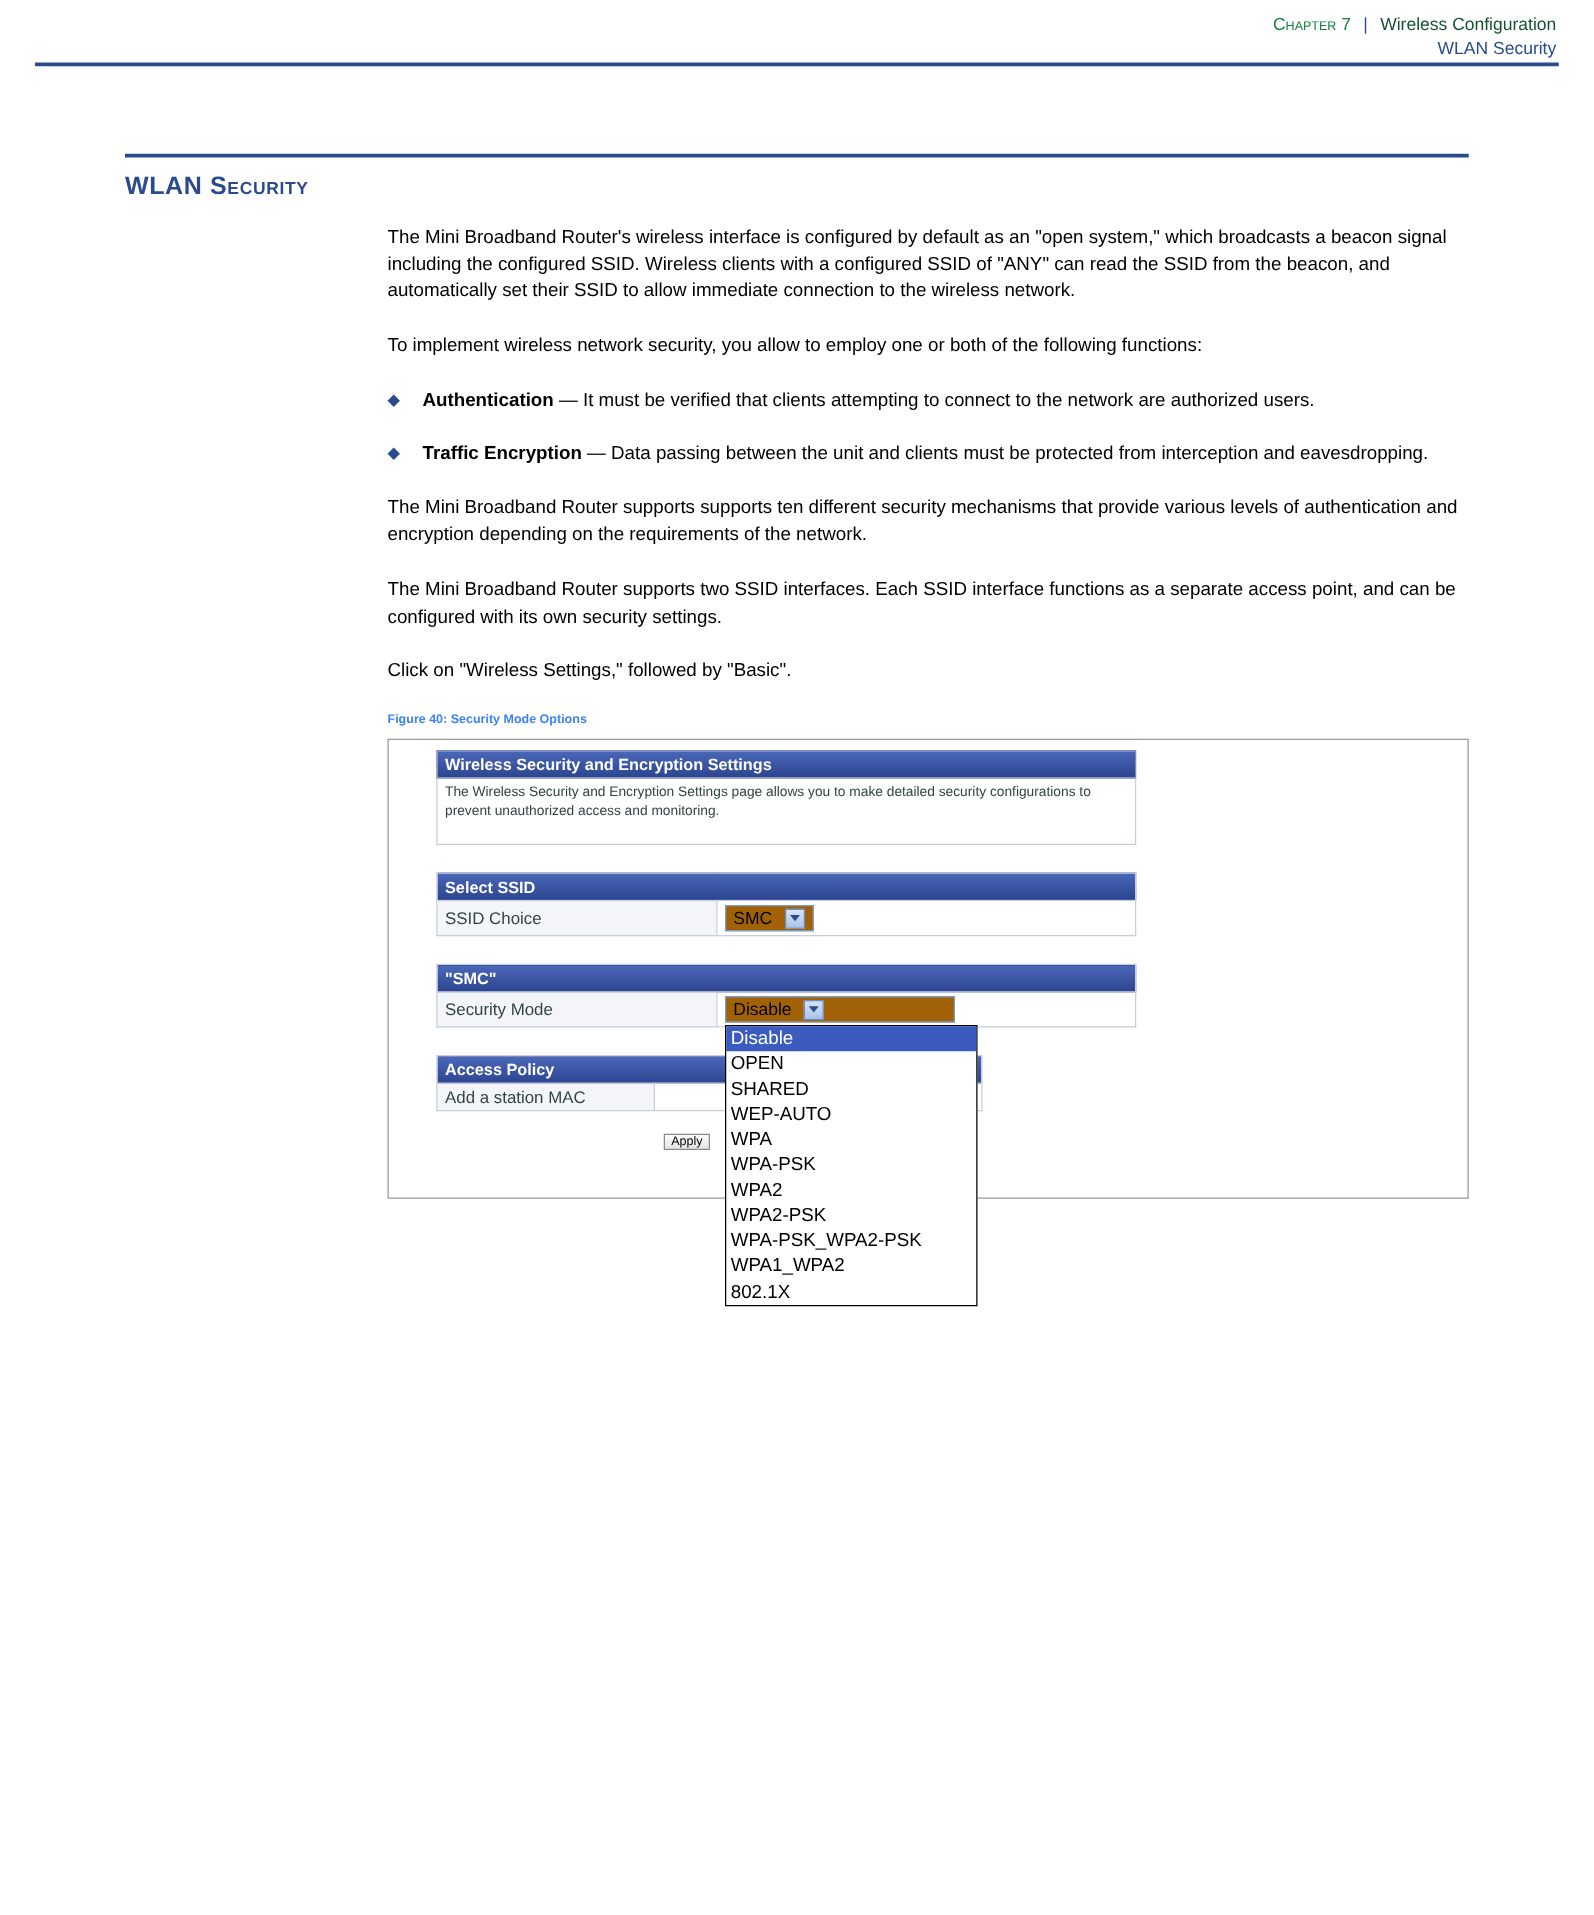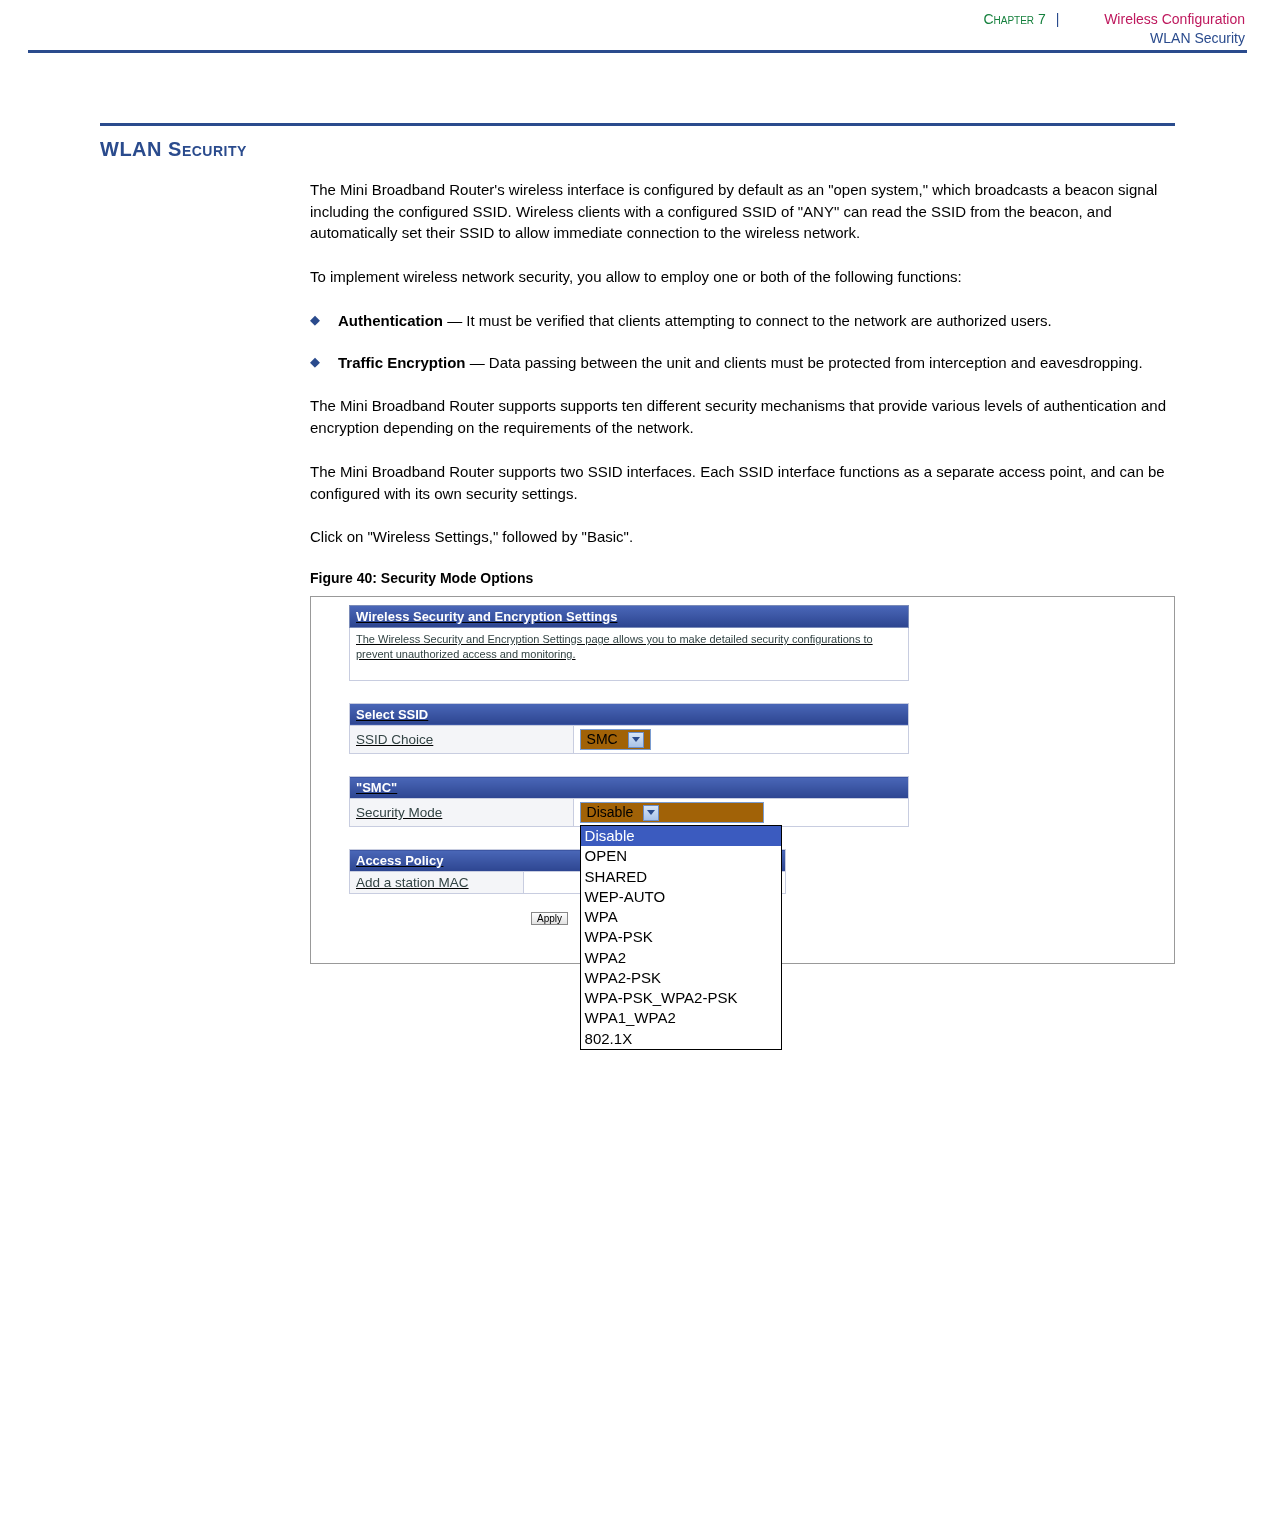--- a/index.html
+++ b/index.html
@@ -28,22 +28,21 @@
   .header-chapter {
     color: #15803d;
     font-weight: normal;
     font-variant: small-caps;
   }
   .header-sep {
     color: #2a4b8d;
     padding: 0 6px;
   }
   .header-title {
-    color: #be185d;
-    margin-left: 35px;
+    color: #14532d;
   }
   .header-sub {
     color: #2a4b8d;
   }
   .content {
     margin: 70px 100px 0 100px;
   }
   .section-rule {
     border-top: 3px solid #2a4b8d;
     margin-bottom: 12px;
@@ -82,36 +81,35 @@
     color: #2a4b8d;
     position: absolute;
     left: 0;
     top: 1px;
     font-size: 13px;
   }
   .b-strong {
     font-weight: bold;
   }
   .figure-caption {
-    color: #000000;
-    font-weight: bold;
-    font-size: 14px;
+    color: #3b82f6;
+    font-weight: bold;
+    font-size: 10px;
     margin: 8px 0 10px 0;
   }
   .figure-box {
     border: 1px solid #999;
     background: #fff;
     padding: 8px;
   }
   .panel {
     font-family: Arial, sans-serif;
     font-size: 14px;
     margin-left: 30px;
     width: 560px;
-    text-decoration: underline;
   }
   .panel-header {
     background: #3b55a4;
     background: linear-gradient(#4a67b8, #2d4590);
     color: #fff;
     font-weight: bold;
     padding: 3px 6px;
     border: 1px solid #7a8bb8;
     font-size: 13px;
   }

